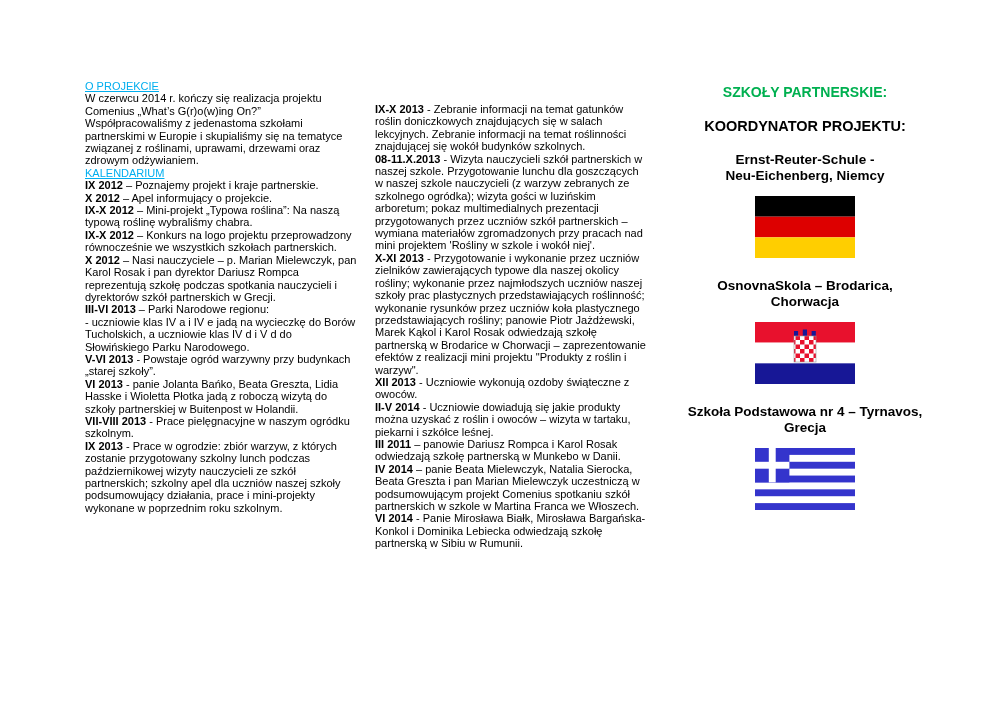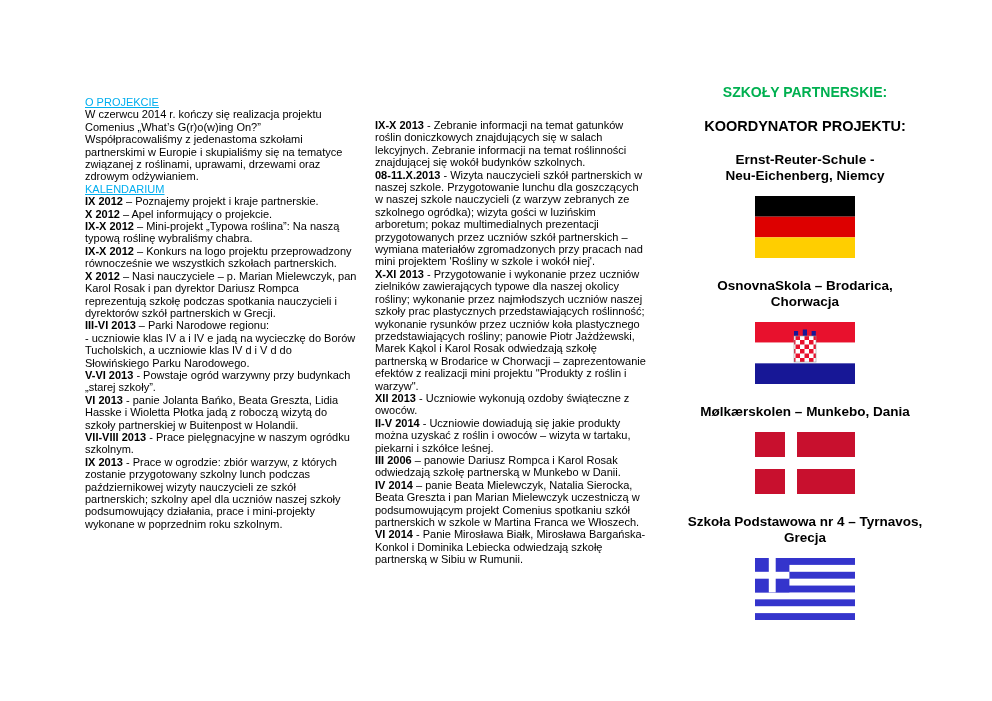--- a/index.html
+++ b/index.html
@@ -6,21 +6,21 @@
   html, body { margin: 0; padding: 0; background: #ffffff; }
   .page {
     position: relative;
     width: 992px;
     height: 701px;
     background: #ffffff;
     font-family: "Liberation Sans", sans-serif;
     color: #000;
     overflow: hidden;
   }
-  .col { position: absolute; top: 96px; }
+  .col { position: absolute; top: 80px; }
   .col-left   { left: 85px;  width: 272px; }
   .col-middle { left: 375px; width: 272px; margin-top: 23px; }
   .col-right  { left: 655px; width: 300px; top: 84px; text-align: center; }
 
   .body-text, .entry {
     font-size: 11px;
     line-height: 12.4px;
     margin: 0;
   }
   .entry { white-space: pre-line; }
@@ -91,21 +91,21 @@
       </div>
   </div>
 
   <div class="col col-middle">
     <div>
         <p class="entry"><span class="entry-date">IX-X 2013</span><span class="entry-text"> - Zebranie informacji na temat gatunków roślin doniczkowych znajdujących się w salach lekcyjnych. Zebranie informacji na temat roślinności znajdującej się wokół budynków szkolnych.</span></p>
         <p class="entry"><span class="entry-date">08-11.X.2013</span><span class="entry-text"> - Wizyta nauczycieli szkół partnerskich w naszej szkole. Przygotowanie lunchu dla goszczących w naszej szkole nauczycieli (z warzyw zebranych ze szkolnego ogródka); wizyta gości w luzińskim arboretum; pokaz multimedialnych prezentacji przygotowanych przez uczniów szkół partnerskich – wymiana materiałów zgromadzonych przy pracach nad mini projektem 'Rośliny w szkole i wokół niej'.</span></p>
         <p class="entry"><span class="entry-date">X-XI 2013</span><span class="entry-text"> - Przygotowanie i wykonanie przez uczniów zielników zawierających typowe dla naszej okolicy rośliny; wykonanie przez najmłodszych uczniów naszej szkoły prac plastycznych przedstawiających roślinność; wykonanie rysunków przez uczniów koła plastycznego przedstawiających rośliny; panowie Piotr Jażdżewski, Marek Kąkol i Karol Rosak odwiedzają szkołę partnerską w Brodarice w Chorwacji – zaprezentowanie efektów z realizacji mini projektu "Produkty z roślin i warzyw".</span></p>
         <p class="entry"><span class="entry-date">XII 2013</span><span class="entry-text"> - Uczniowie wykonują ozdoby świąteczne z owoców.</span></p>
         <p class="entry"><span class="entry-date">II-V 2014</span><span class="entry-text"> - Uczniowie dowiadują się jakie produkty można uzyskać z roślin i owoców – wizyta w tartaku, piekarni i szkółce leśnej.</span></p>
-        <p class="entry"><span class="entry-date">III 2006</span><span class="entry-text"> – panowie Dariusz Rompca i Karol Rosak odwiedzają szkołę partnerską w Munkebo w Danii.</span></p>
+        <p class="entry"><span class="entry-date">III 2011</span><span class="entry-text"> – panowie Dariusz Rompca i Karol Rosak odwiedzają szkołę partnerską w Munkebo w Danii.</span></p>
         <p class="entry"><span class="entry-date">IV 2014</span><span class="entry-text"> – panie Beata Mielewczyk, Natalia Sierocka, Beata Greszta i pan Marian Mielewczyk uczestniczą w podsumowującym projekt Comenius spotkaniu szkół partnerskich w szkole w Martina Franca we Włoszech.</span></p>
         <p class="entry"><span class="entry-date">VI 2014</span><span class="entry-text"> - Panie Mirosława Białk, Mirosława Bargańska-Konkol i Dominika Lebiecka odwiedzają szkołę partnerską w Sibiu w Rumunii.</span></p>
       </div>
   </div>
 
   <div class="col col-right">
     <div class="partners-heading">SZKOŁY PARTNERSKIE:</div>
     <div class="coordinator-heading">KOORDYNATOR PROJEKTU:</div>
 
     <div>
@@ -136,28 +136,20 @@
           <rect class="f-hr-blue" x="39" y="9" width="4.2" height="5"></rect>
           <rect class="f-hr-red" x="43.4" y="8" width="4.2" height="6"></rect>
           <rect class="f-hr-blue" x="47.8" y="7.5" width="4.2" height="6.5"></rect>
           <rect class="f-hr-red" x="52.2" y="8" width="4.2" height="6"></rect>
           <rect class="f-hr-blue" x="56.6" y="9" width="4.2" height="5"></rect>
         </g>
         <rect x="39" y="14" width="22" height="26" fill="url(#hrcheck)" stroke="#999999" stroke-width="0.6"></rect>
       </svg>
     </div>
 
-    <div>
-      <div class="school-name">Mølkærskolen – Munkebo, Dania</div>
-      <svg class="flag" viewBox="0 0 100 62" aria-hidden="true">
-        <rect class="f-dk-red" x="0" y="0" width="100" height="62"></rect>
-        <rect x="30" y="0" width="12" height="62" fill="#ffffff"></rect>
-        <rect x="0" y="25" width="100" height="12" fill="#ffffff"></rect>
-      </svg>
-    </div>
 
     <div>
       <div class="school-name">Szkoła Podstawowa nr 4 – Tyrnavos,
 Grecja</div>
       <svg class="flag" viewBox="0 0 100 62" aria-hidden="true">
         <rect class="f-gr-blue" x="0" y="0" width="100" height="62"></rect>
         <rect x="0" y="6.89" width="100" height="6.89" fill="#ffffff"></rect>
         <rect x="0" y="20.67" width="100" height="6.89" fill="#ffffff"></rect>
         <rect x="0" y="34.44" width="100" height="6.89" fill="#ffffff"></rect>
         <rect x="0" y="48.22" width="100" height="6.89" fill="#ffffff"></rect>

